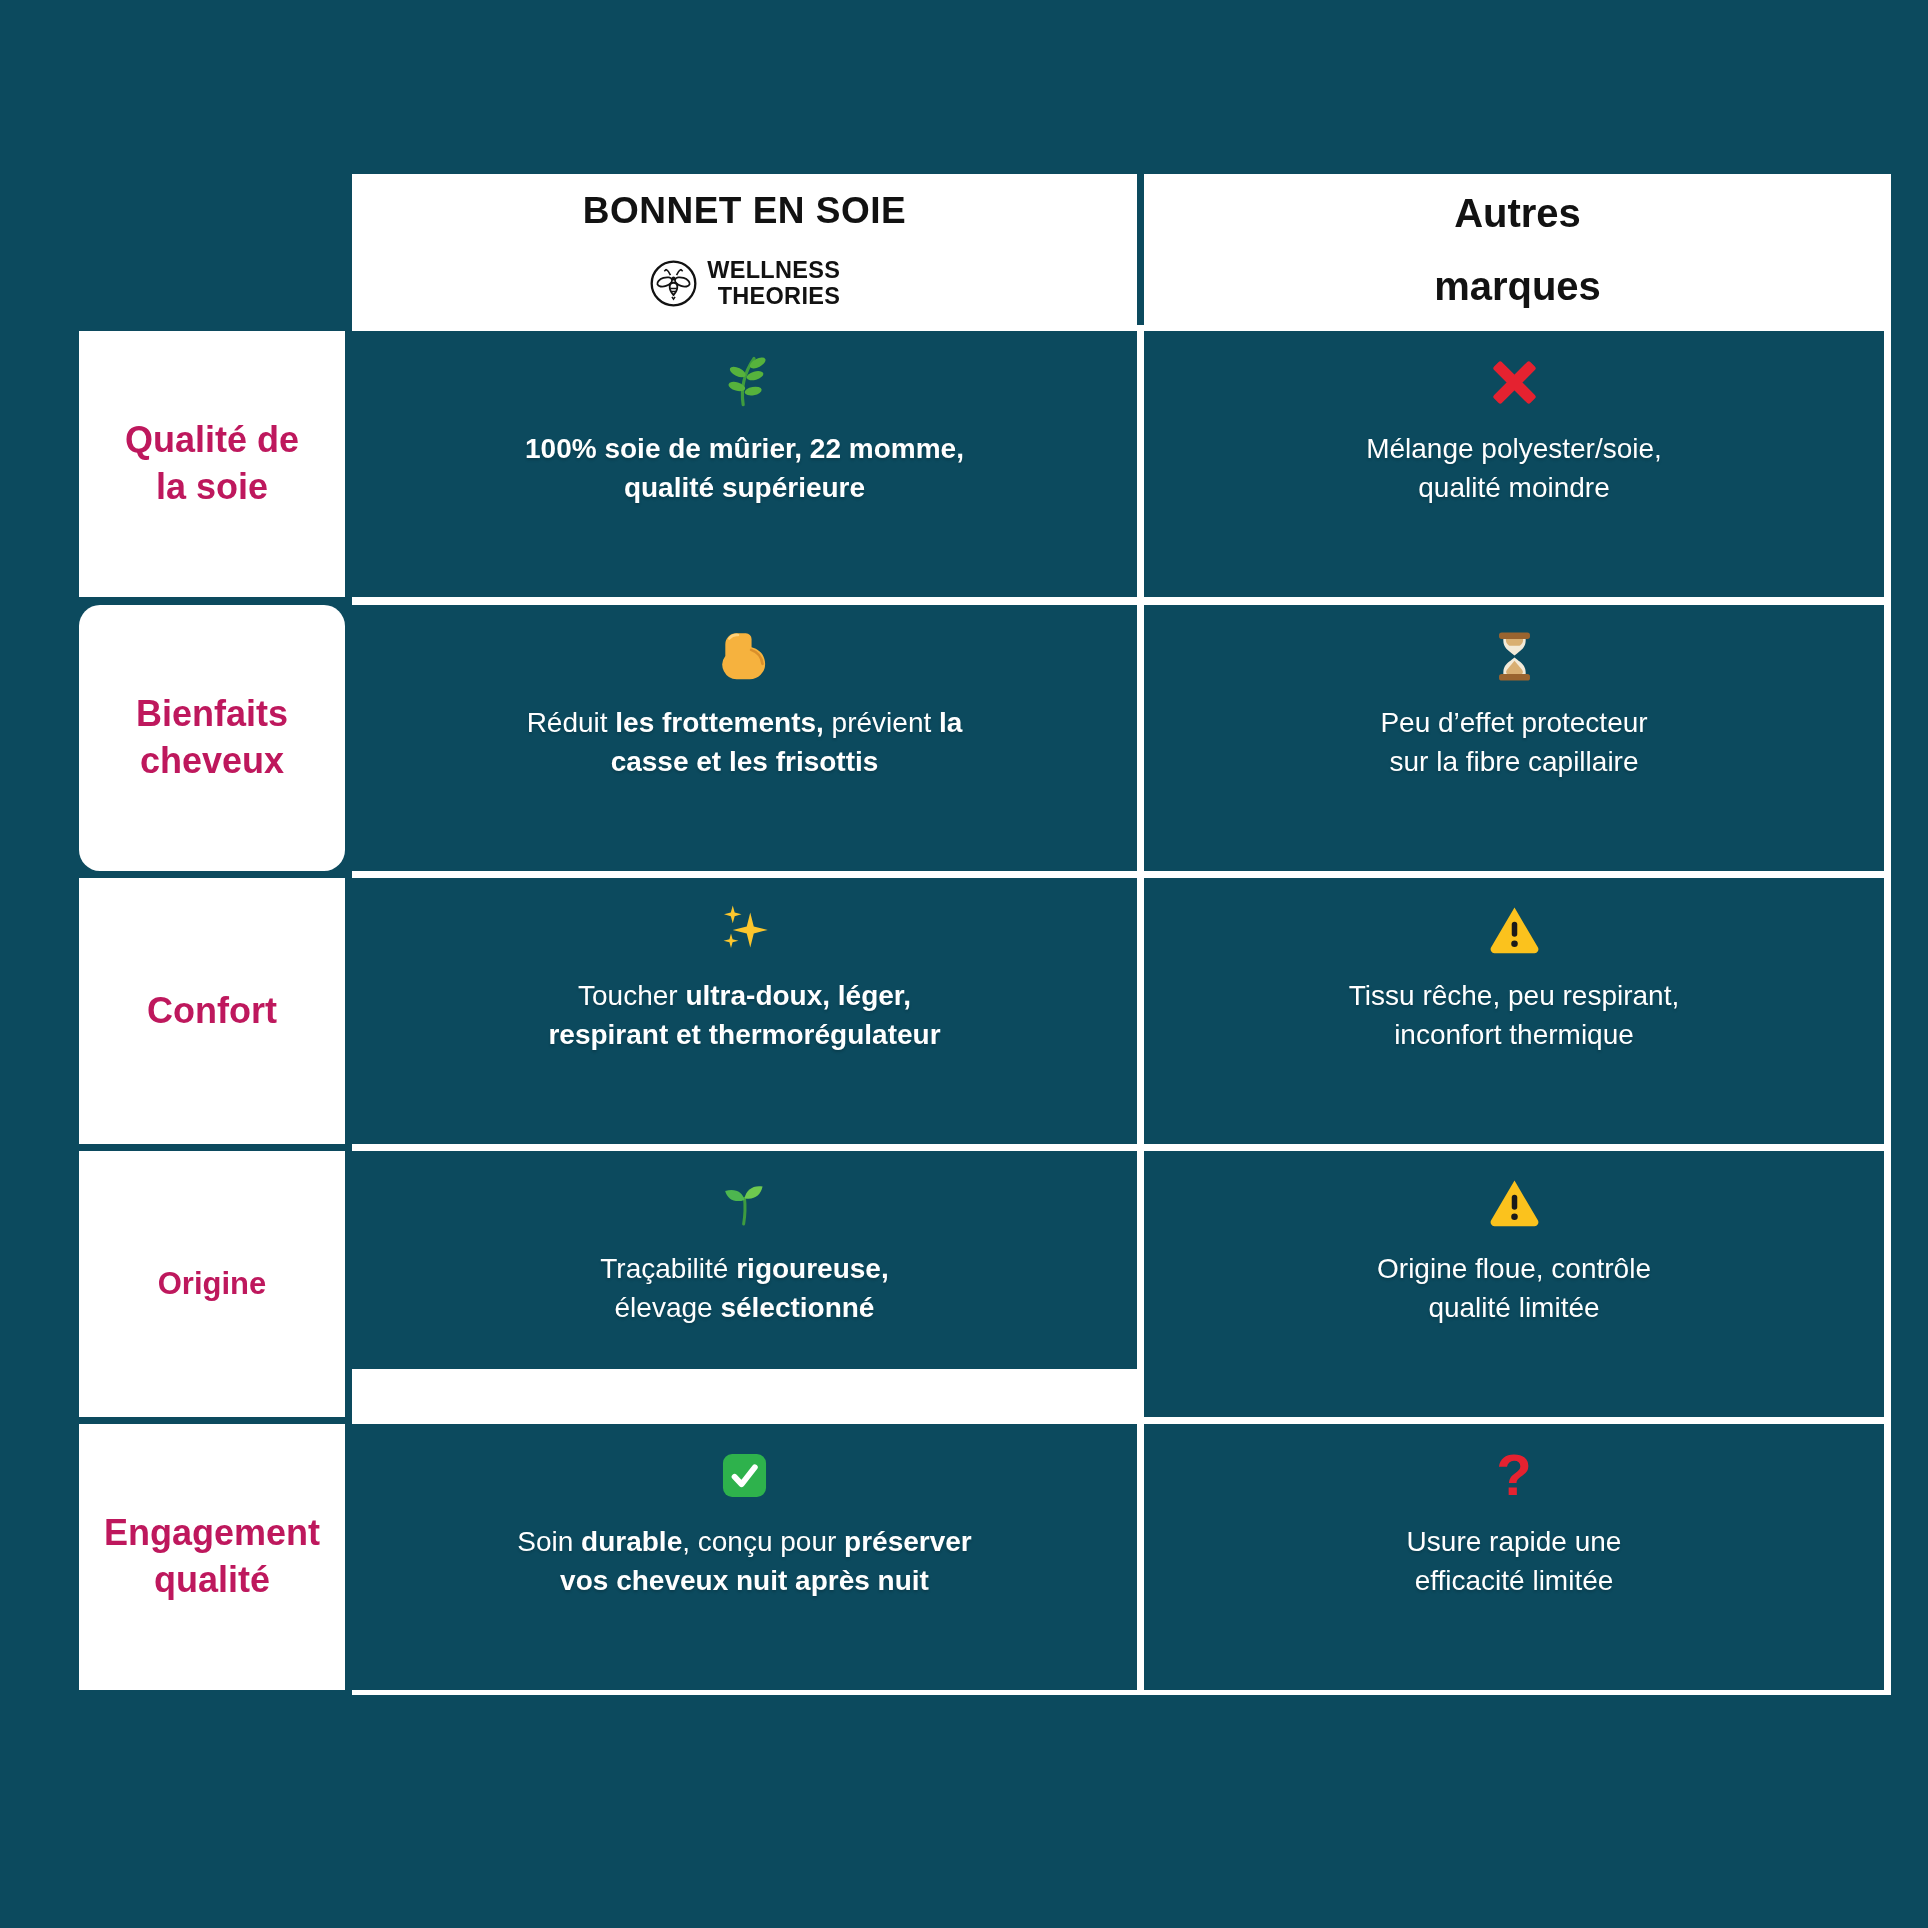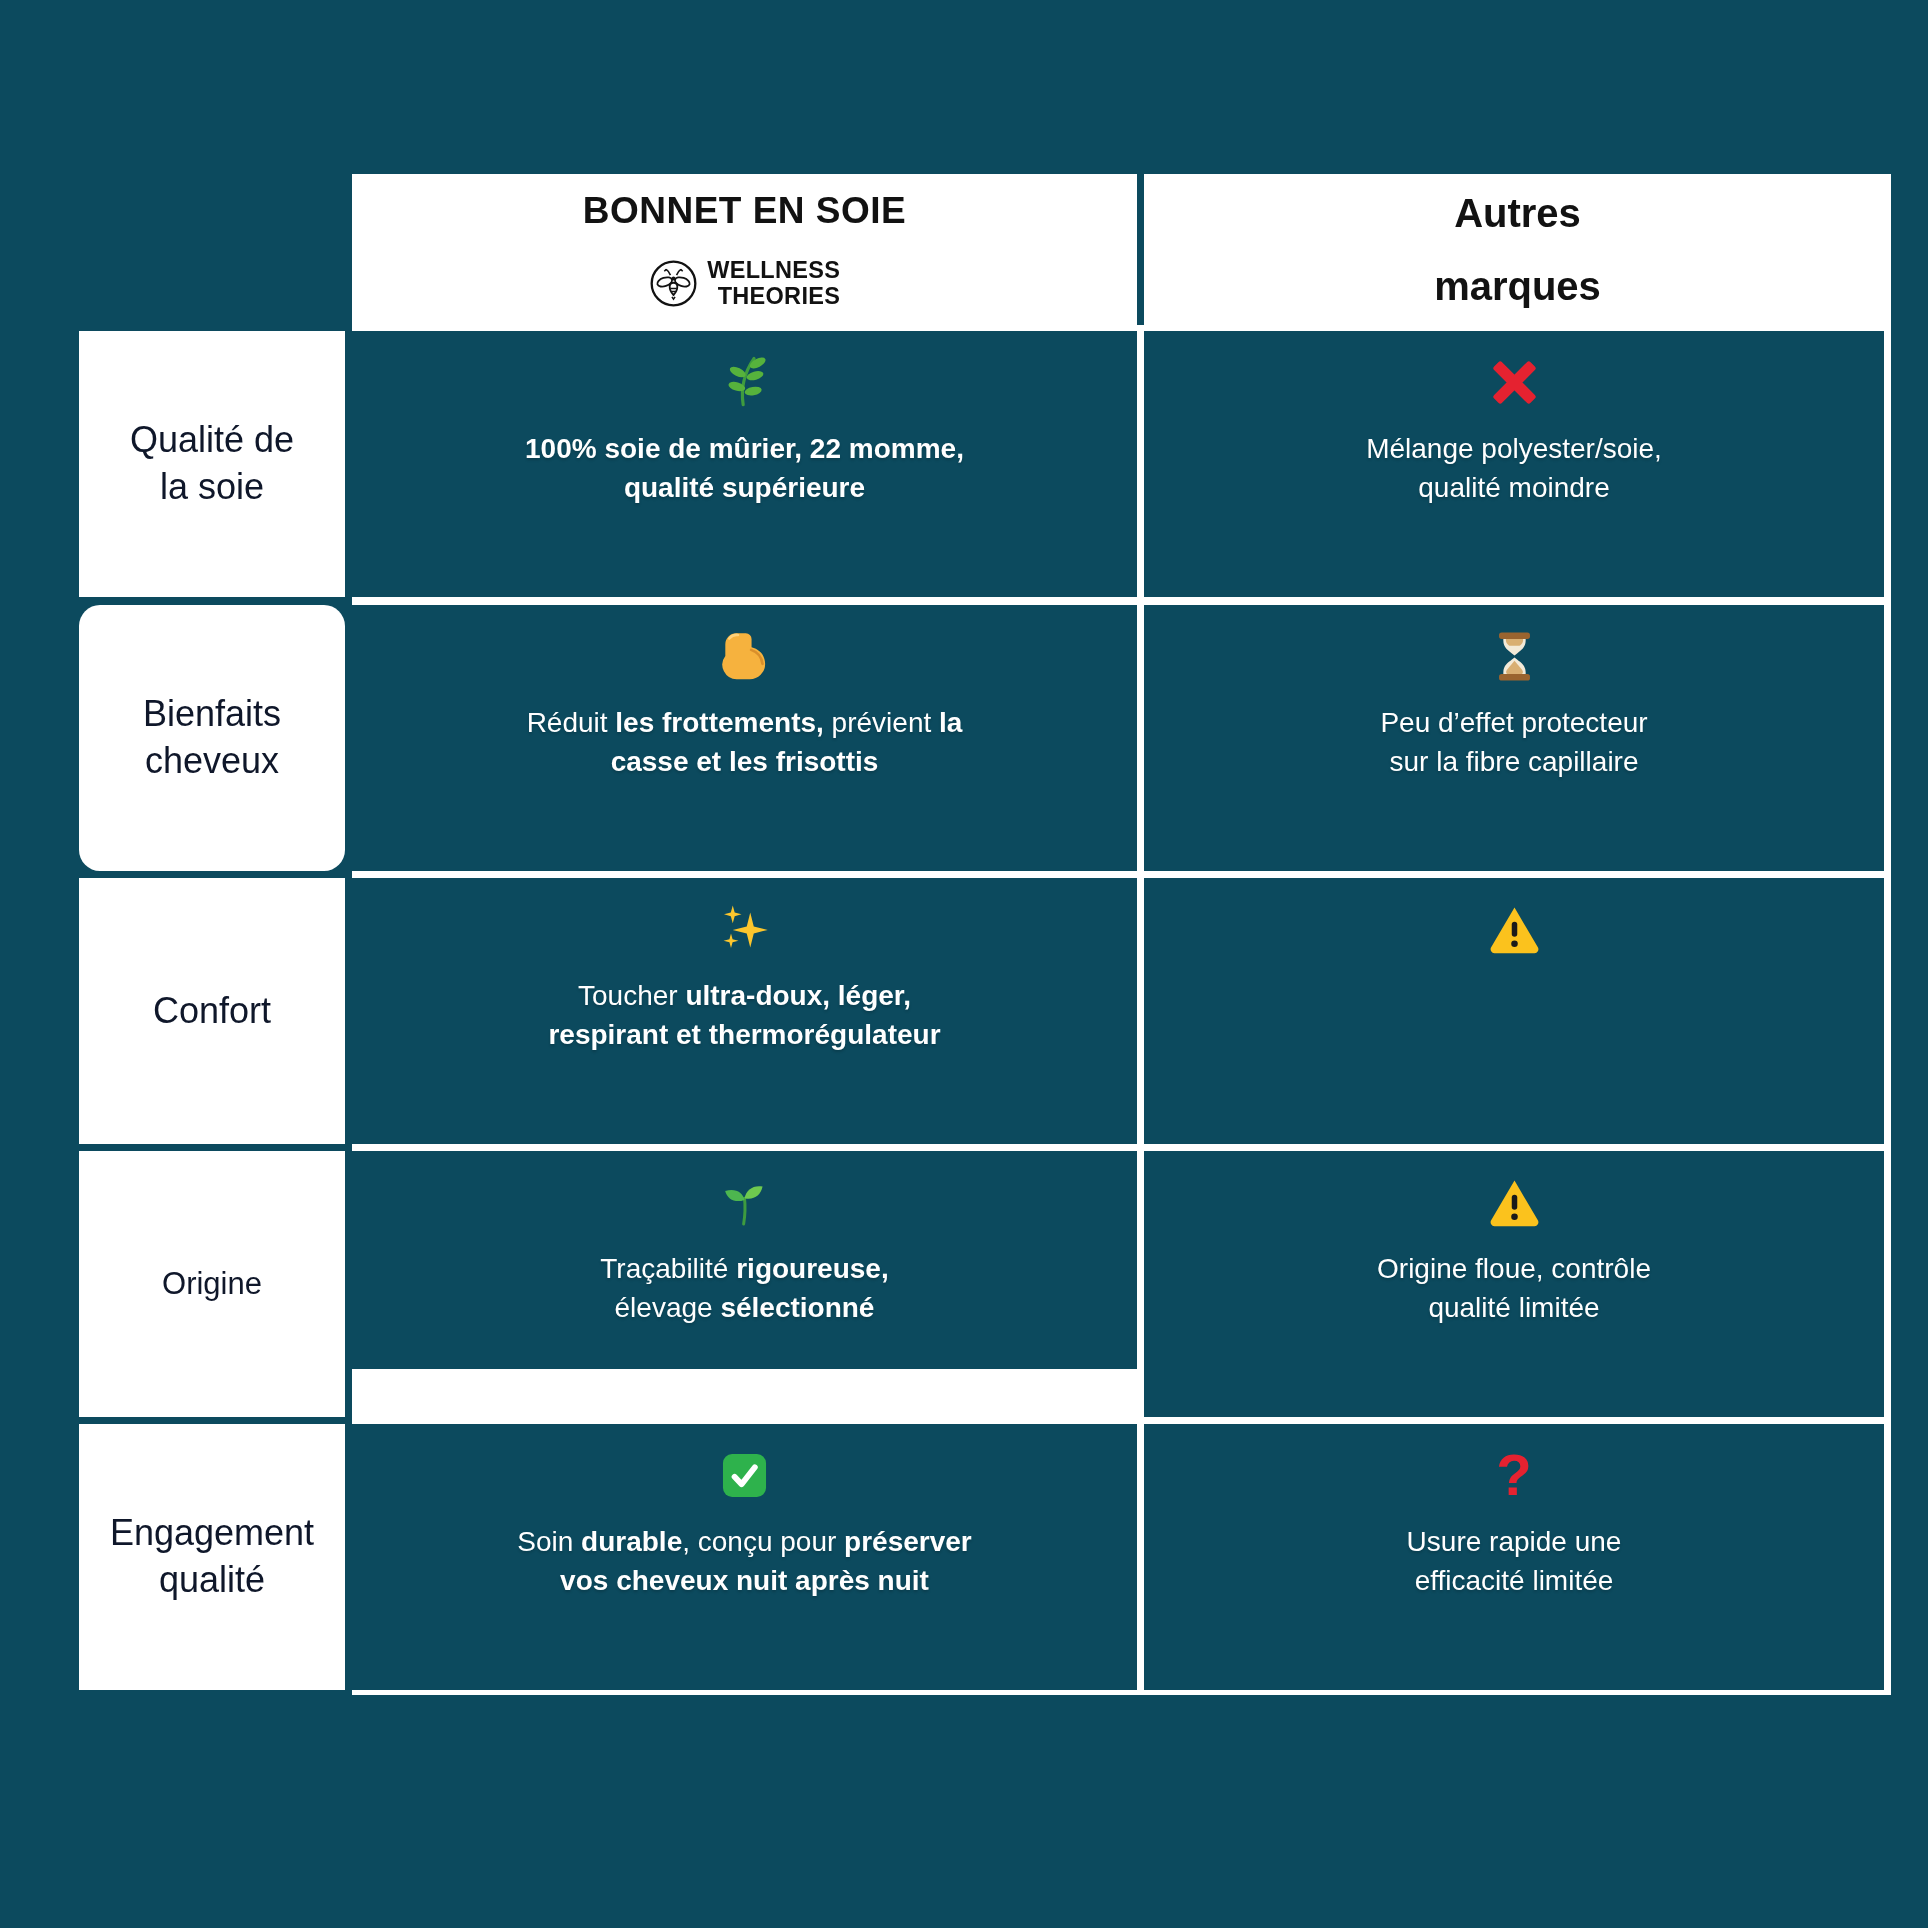--- a/index.html
+++ b/index.html
@@ -5,21 +5,21 @@
   html,body{margin:0;padding:0;background:#0c4a5e;}
   .page{
     position:relative;width:1928px;height:1928px;background:#0c4a5e;
     font-family:"Liberation Sans","DejaVu Sans",sans-serif;overflow:hidden;
   }
   .panel{position:absolute;left:352px;top:174px;width:1539px;height:1521px;background:#ffffff;}
   .hdr-divider{position:absolute;left:1137px;top:174px;width:6.6px;height:151px;background:#0c4a5e;}
   .cell{position:absolute;box-sizing:border-box;}
   .label-cell{
     background:#ffffff;display:flex;flex-direction:column;align-items:center;justify-content:center;
-    color:#0f172a;font-weight:normal;text-align:center;line-height:1.3;
+    color:#be185d;font-weight:bold;text-align:center;line-height:1.3;
   }
   .fs38{font-size:36px;} .fs33{font-size:31px;}
   .teal-cell{
     background:#0c4a5e;display:flex;flex-direction:column;align-items:center;
     padding-top:21px;color:#ffffff;text-align:center;
   }
   .icon-slot{height:60px;display:flex;align-items:center;justify-content:center;}
   .ctext{margin-top:17px;font-size:28px;line-height:1.4;text-shadow:0 1.9px 2.8px rgba(0,0,0,0.18);}
   .b{font-weight:bold;}
   .header-cell{
@@ -162,20 +162,24 @@
   </div>
 
   <div class="cell teal-cell" style="left:1144px;top:878px;width:740px;height:266px;">
     <div class="icon-slot">
       <svg width="55" height="55" viewBox="0 0 64 64">
         <path d="M32 6.5 L59 52.5 a4.5 4.5 0 0 1 -4 7 H9 a4.5 4.5 0 0 1 -4 -7 Z" fill="#fbc21d"></path>
         <rect x="28.8" y="23" width="6.4" height="17.5" rx="3.2" fill="#1a1a1a"></rect>
         <circle cx="32" cy="48.5" r="3.8" fill="#1a1a1a"></circle>
       </svg>
     </div>
+    <div class="ctext">
+      <div>Tissu rêche, peu respirant,</div>
+      <div>inconfort thermique</div>
+    </div>
   </div>
 
   <div class="cell label-cell fs33" style="left:79px;top:1151px;width:266px;height:266px;">
     <div>Origine</div>
   </div>
 
   <div class="cell teal-cell" style="left:352px;top:1151px;width:785px;height:218px;">
     <div class="icon-slot">
       <svg width="55" height="55" viewBox="0 0 64 64">
         <path d="M31 57 C33 45 33 36 32 27" stroke="#3e9b3f" stroke-width="3.5" fill="none" stroke-linecap="round"></path>

